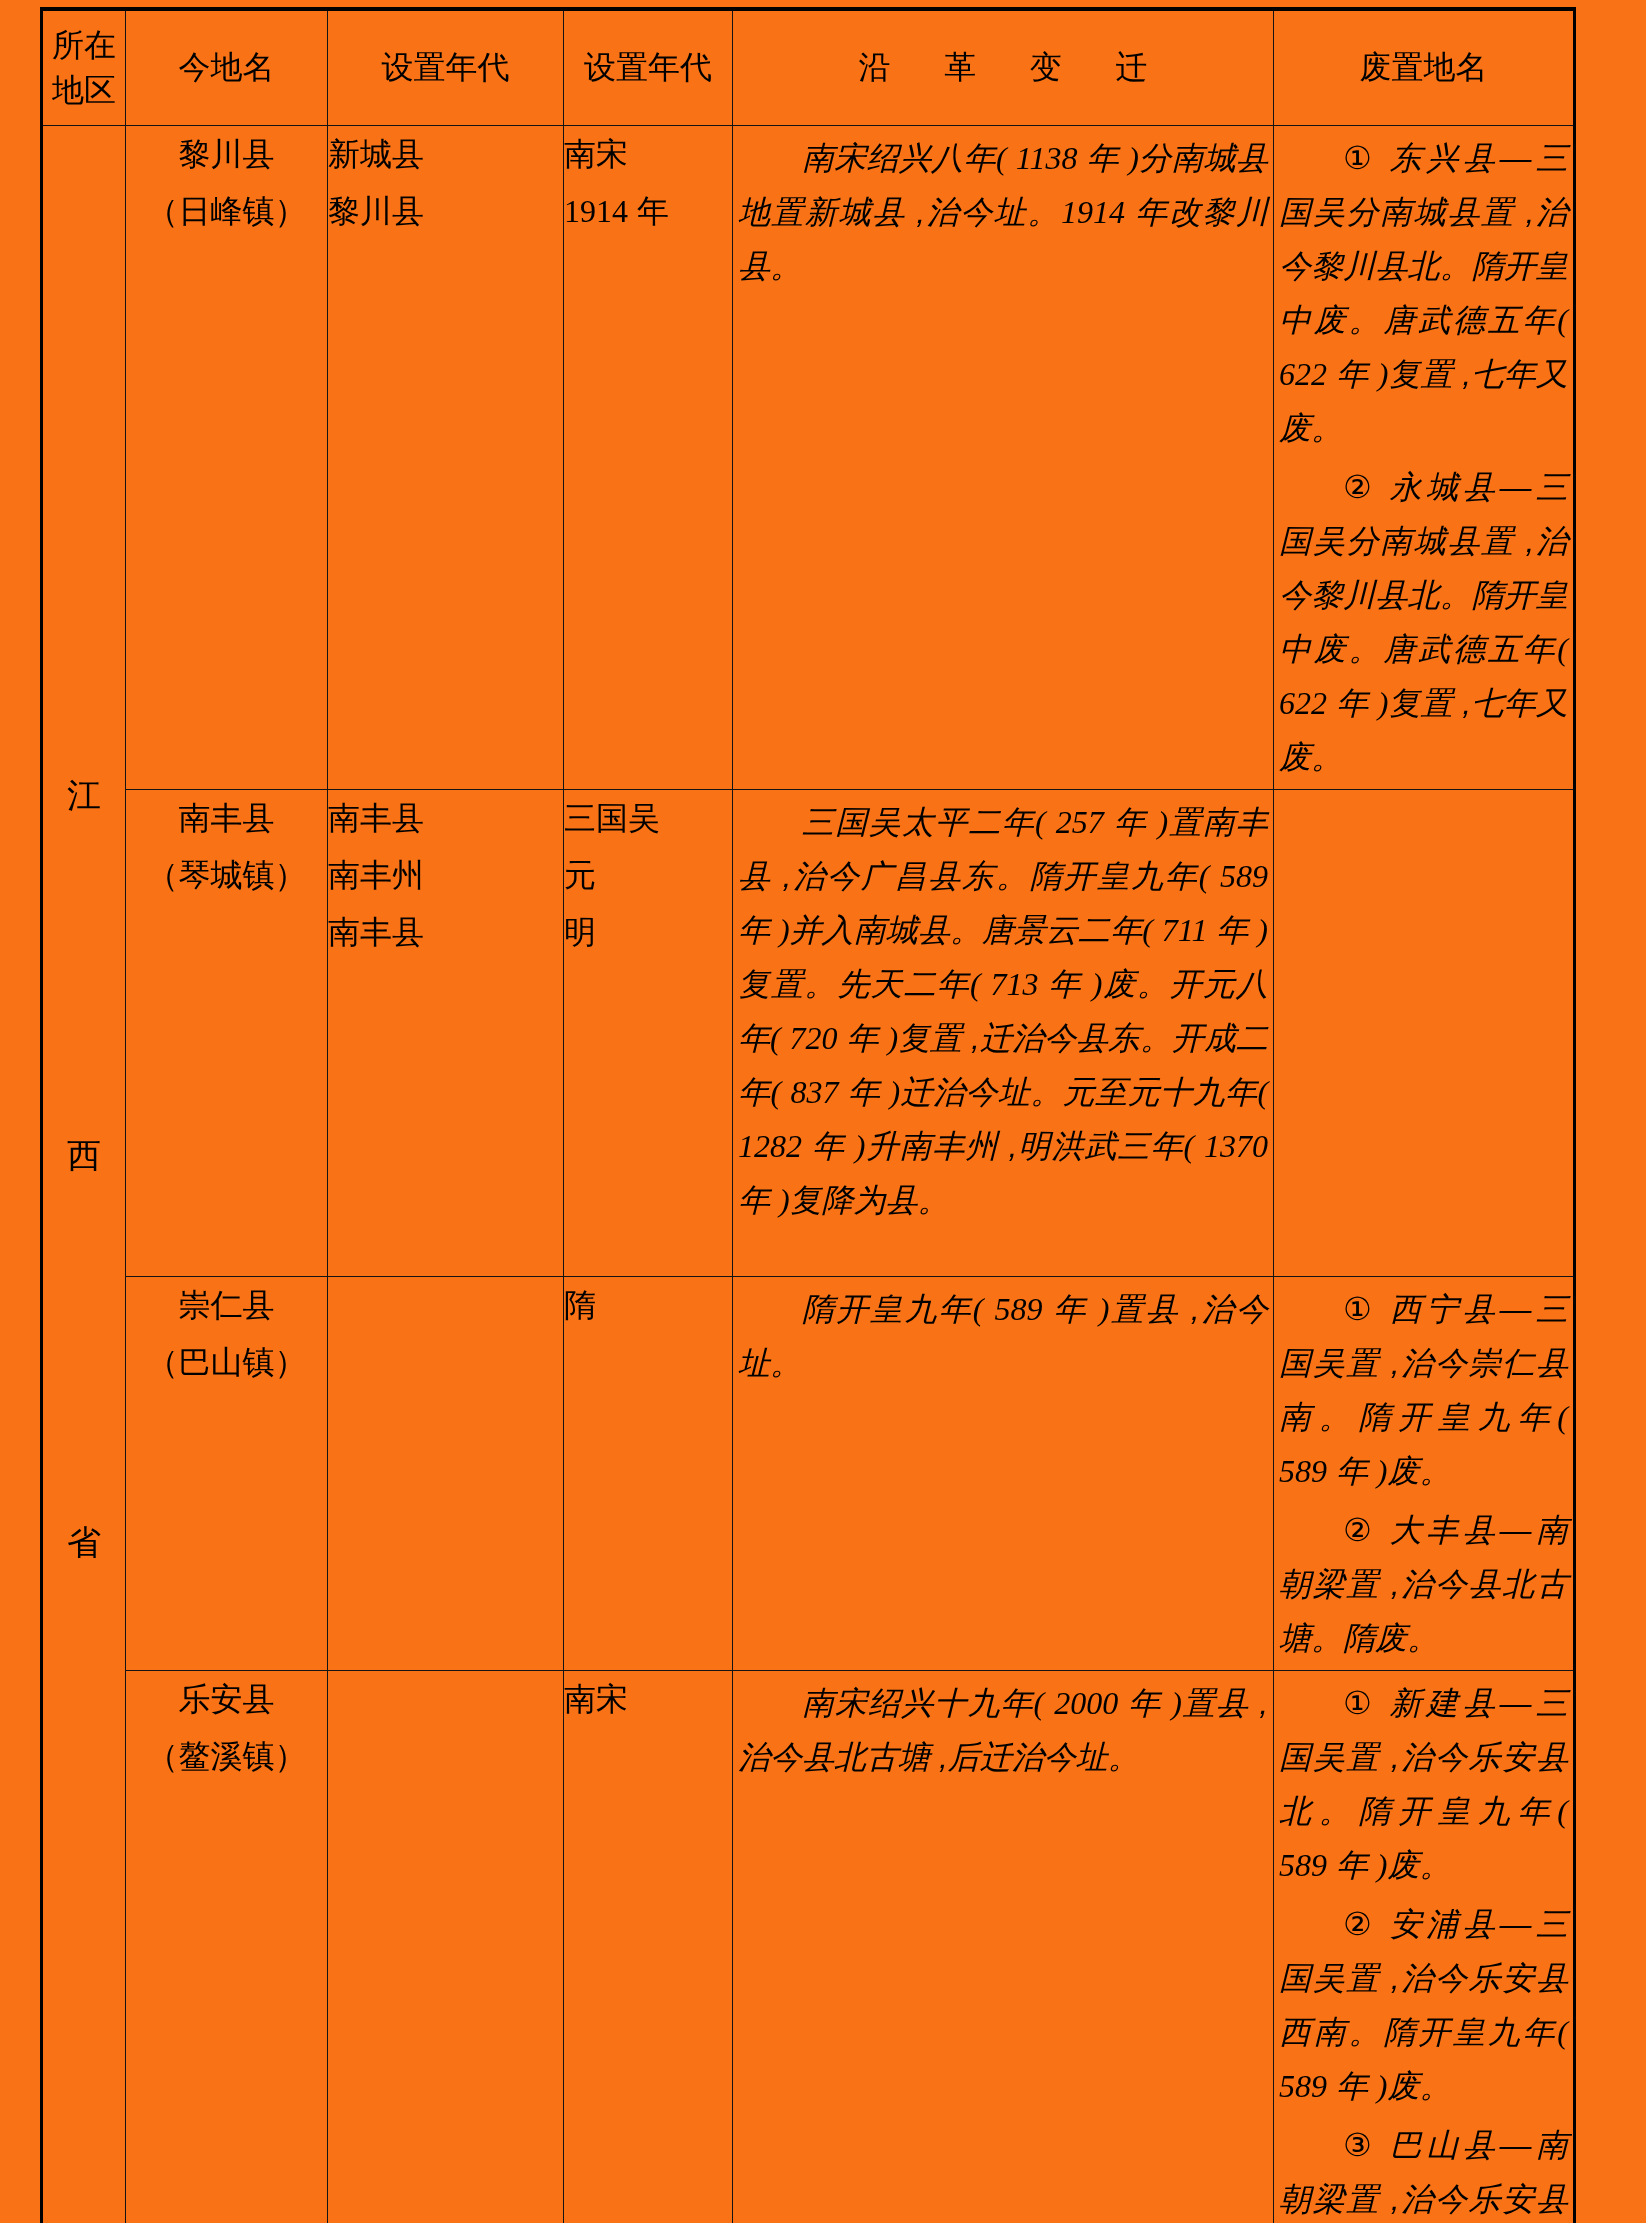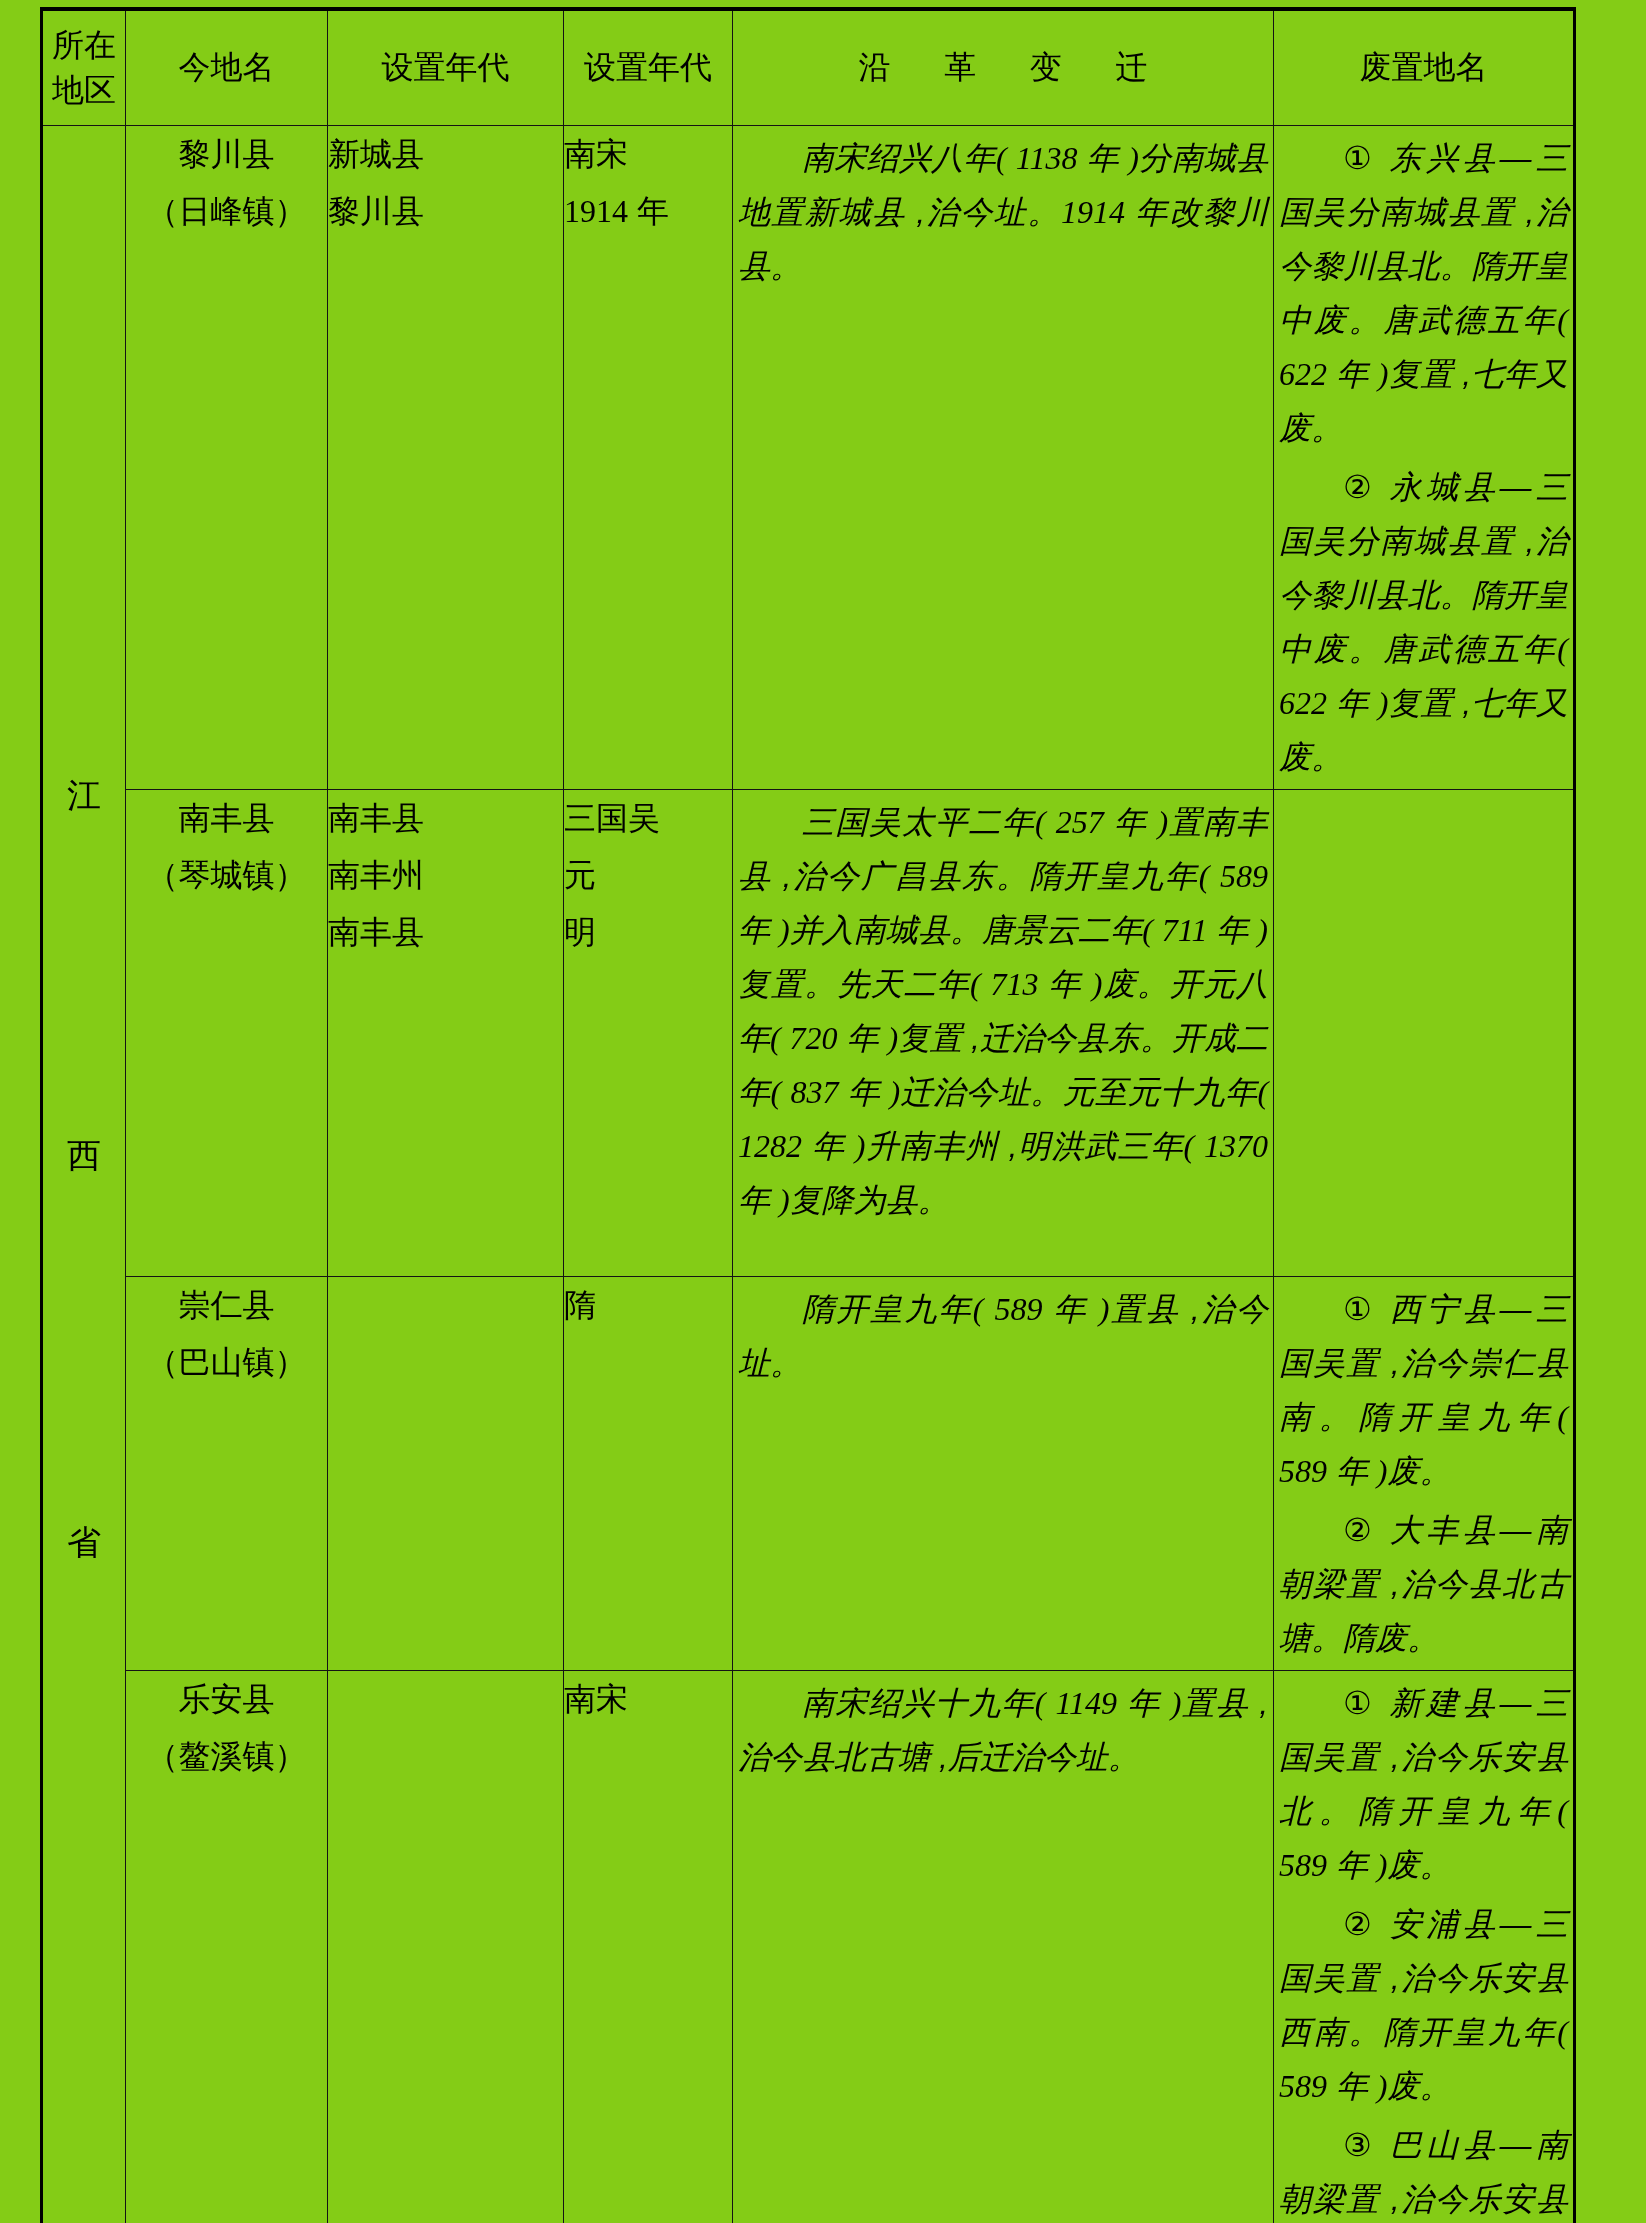--- a/index.html
+++ b/index.html
@@ -1,19 +1,19 @@
 <!DOCTYPE html>
 <html lang="zh" style="font-size:14.3px"><head>
 <meta charset="utf-8">
 <style>
   html,body{margin:0;padding:0;background:#e8e8e8;}
   .page{
     position:relative;
     width:1647px;height:2224px;
-    background:#84cc16;
+    background:#f97316;
     font-family:"Liberation Sans","DejaVu Sans",sans-serif;
     color:#000;
   }
   table.geo{
     position:absolute;left:40px;top:7.2px;
     width:1533px;
     border-collapse:collapse;
     table-layout:fixed;
     border:3.6px solid #000;
     border-top-width:4.5px;
@@ -149,21 +149,21 @@
     <tr style="height:615px">
       <td class="c-today">
         <span class="line">乐安县</span>
         <span class="line">（鳌溪镇）</span>
       </td>
       <td class="c-renamed"></td>
       <td class="c-era">
         <span class="line">南宋</span>
       </td>
       <td class="c-evo">
-        <p class="num-rich">南宋绍兴十九年<span class="num">(</span> <span class="num">1149</span> 年 <span class="num">)</span>置县 ,治今县北古塘 ,后迁治今址。</p>
+        <p class="num-rich">南宋绍兴十九年<span class="num">(</span> <span class="num">2000</span> 年 <span class="num">)</span>置县 ,治今县北古塘 ,后迁治今址。</p>
       </td>
       <td class="c-abol">
         <p class="num-rich">① 新建县—三国吴置 ,治今乐安县北。隋开皇九年<span class="num">(</span> <span class="num">589</span> 年 <span class="num">)</span>废。</p>
         <p class="num-rich">② 安浦县—三国吴置 ,治今乐安县西南。隋开皇九年<span class="num">(</span> <span class="num">589</span> 年 <span class="num">)</span>废。</p>
         <p class="num-rich">③ 巴山县—南朝梁置 ,治今乐安县东北 ,为巴山郡治。隋开皇九年<span class="num">(</span> <span class="num">589</span> 年 <span class="num">)</span>废。</p>
       </td>
     </tr>
   </tbody>
     </table>
 </div>

